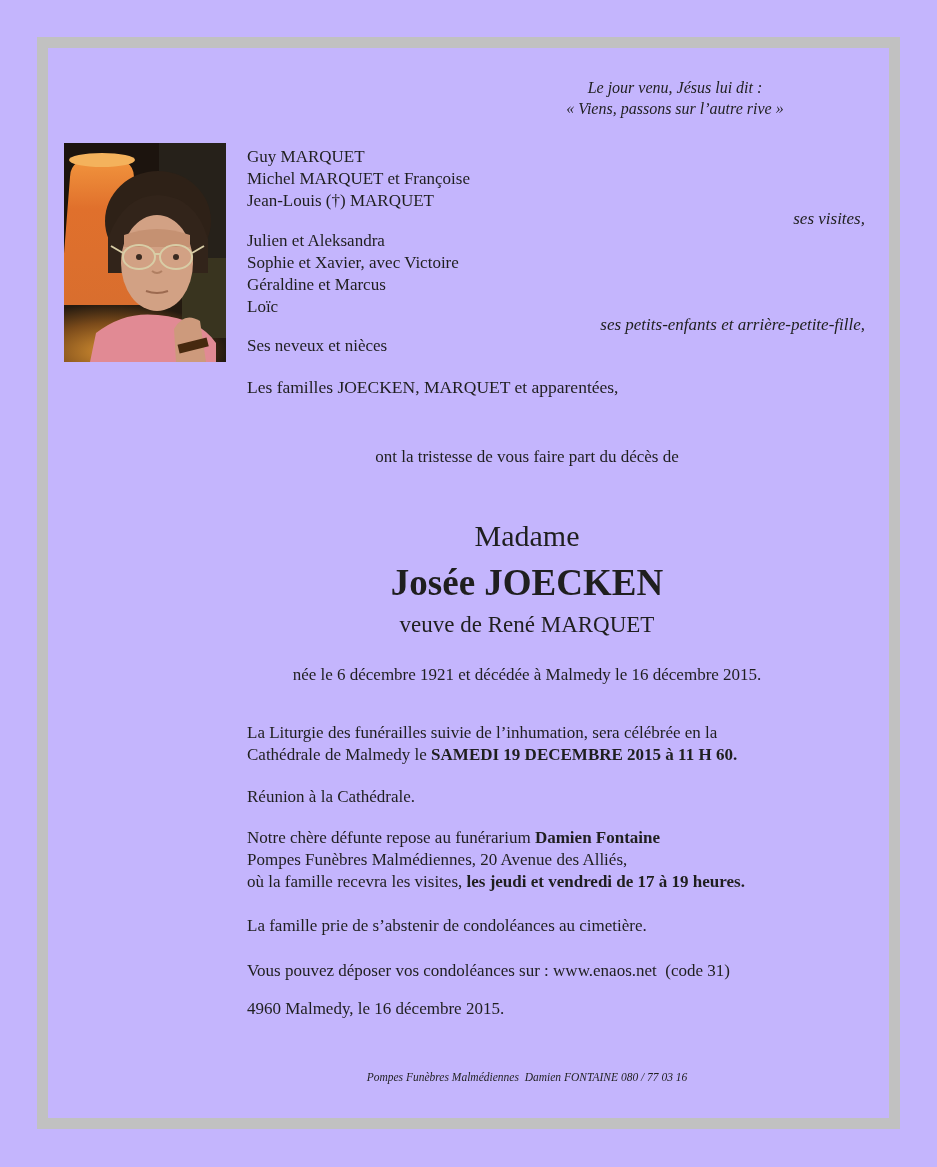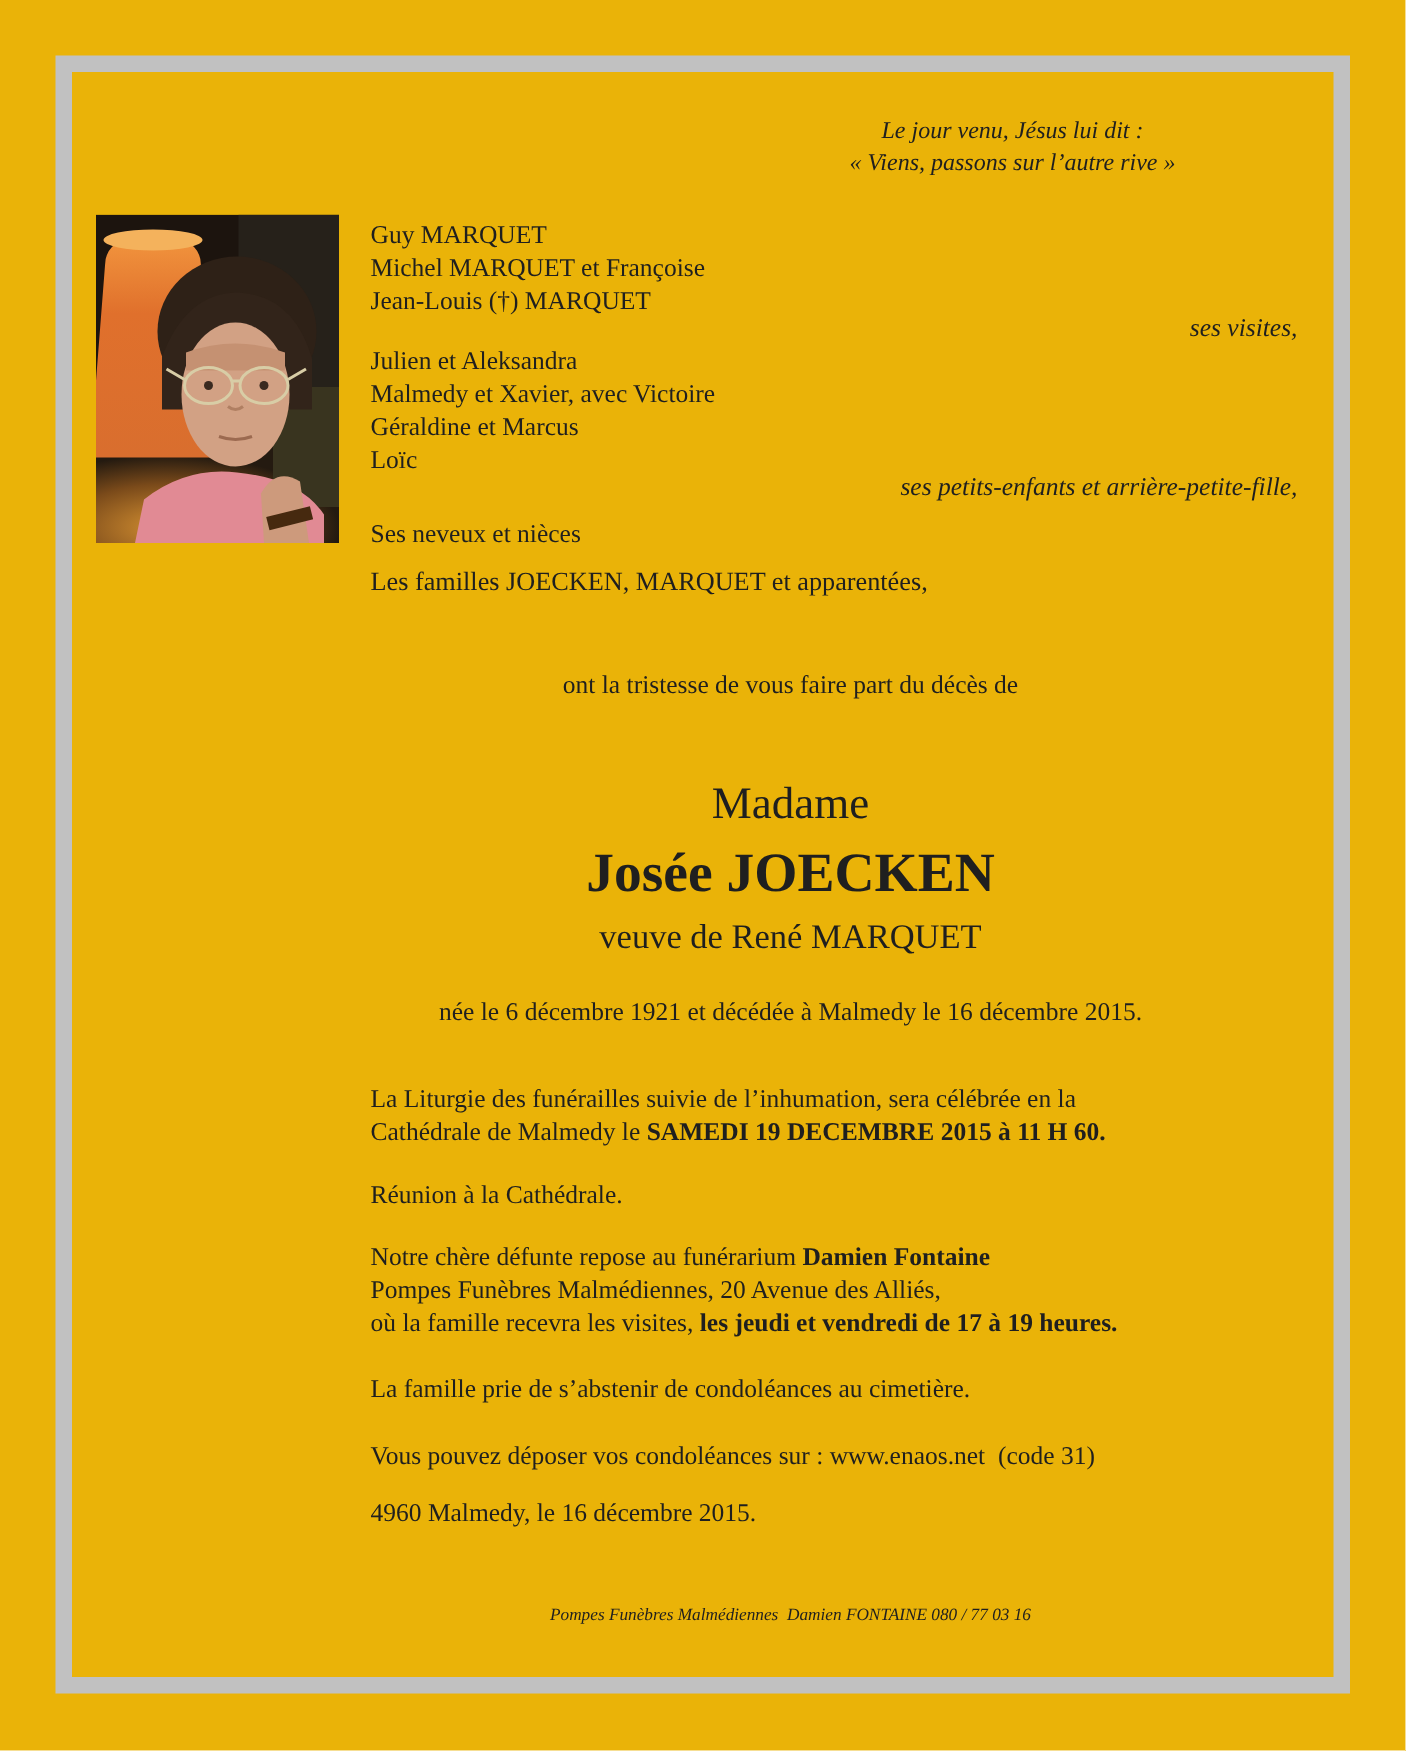--- a/index.html
+++ b/index.html
@@ -1,19 +1,19 @@
 <!DOCTYPE html>
 <html><head>
 <meta charset="utf-8">
 <style>
   html,body{margin:0;padding:0;background:#ffffff;}
   .page{
     position:relative;
     width:937px;height:1167px;
-    background:#eab308;
+    background:#c4b5fd;
     font-family:"Liberation Serif", serif;
     color:#1f1f1f;
     overflow:hidden;
   }
   .frame{
     position:absolute;
     left:37px;top:37px;
     width:863px;height:1092px;
     box-sizing:border-box;
     border:11px solid #c1c1c1;
@@ -94,28 +94,28 @@
   <div class="abs left-col body-text" style="top:146px;">
     <div>Guy MARQUET</div>
     <div>Michel MARQUET et Françoise</div>
     <div>Jean-Louis (†) MARQUET</div>
   </div>
 
   <div class="abs right-col body-text italic" style="top:208px;">ses visites,</div>
 
   <div class="abs left-col body-text" style="top:230px;">
     <div>Julien et Aleksandra</div>
-    <div>Malmedy et Xavier, avec Victoire</div>
+    <div>Sophie et Xavier, avec Victoire</div>
     <div>Géraldine et Marcus</div>
     <div>Loïc</div>
   </div>
 
   <div class="abs right-col body-text italic" style="top:314px;">ses petits-enfants et arrière-petite-fille,</div>
 
-  <div class="abs left-col body-text" style="top:345px;">Ses neveux et nièces</div>
+  <div class="abs left-col body-text" style="top:335px;">Ses neveux et nièces</div>
 
   <div class="abs left-col" style="top:376px;font-size:17.5px;line-height:22px;">Les familles JOECKEN, MARQUET et apparentées,</div>
 
   <div class="abs center-col body-text" style="top:446px;">ont la tristesse de vous faire part du décès de</div>
 
   <div class="abs center-col" style="top:513px;font-size:30px;line-height:46px;">Madame</div>
 
   <div class="abs center-col" style="top:562px;font-size:37px;line-height:42px;font-weight:bold;">Josée JOECKEN</div>
 
   <div class="abs center-col" style="top:611px;font-size:23px;line-height:28px;">veuve de René MARQUET</div>

